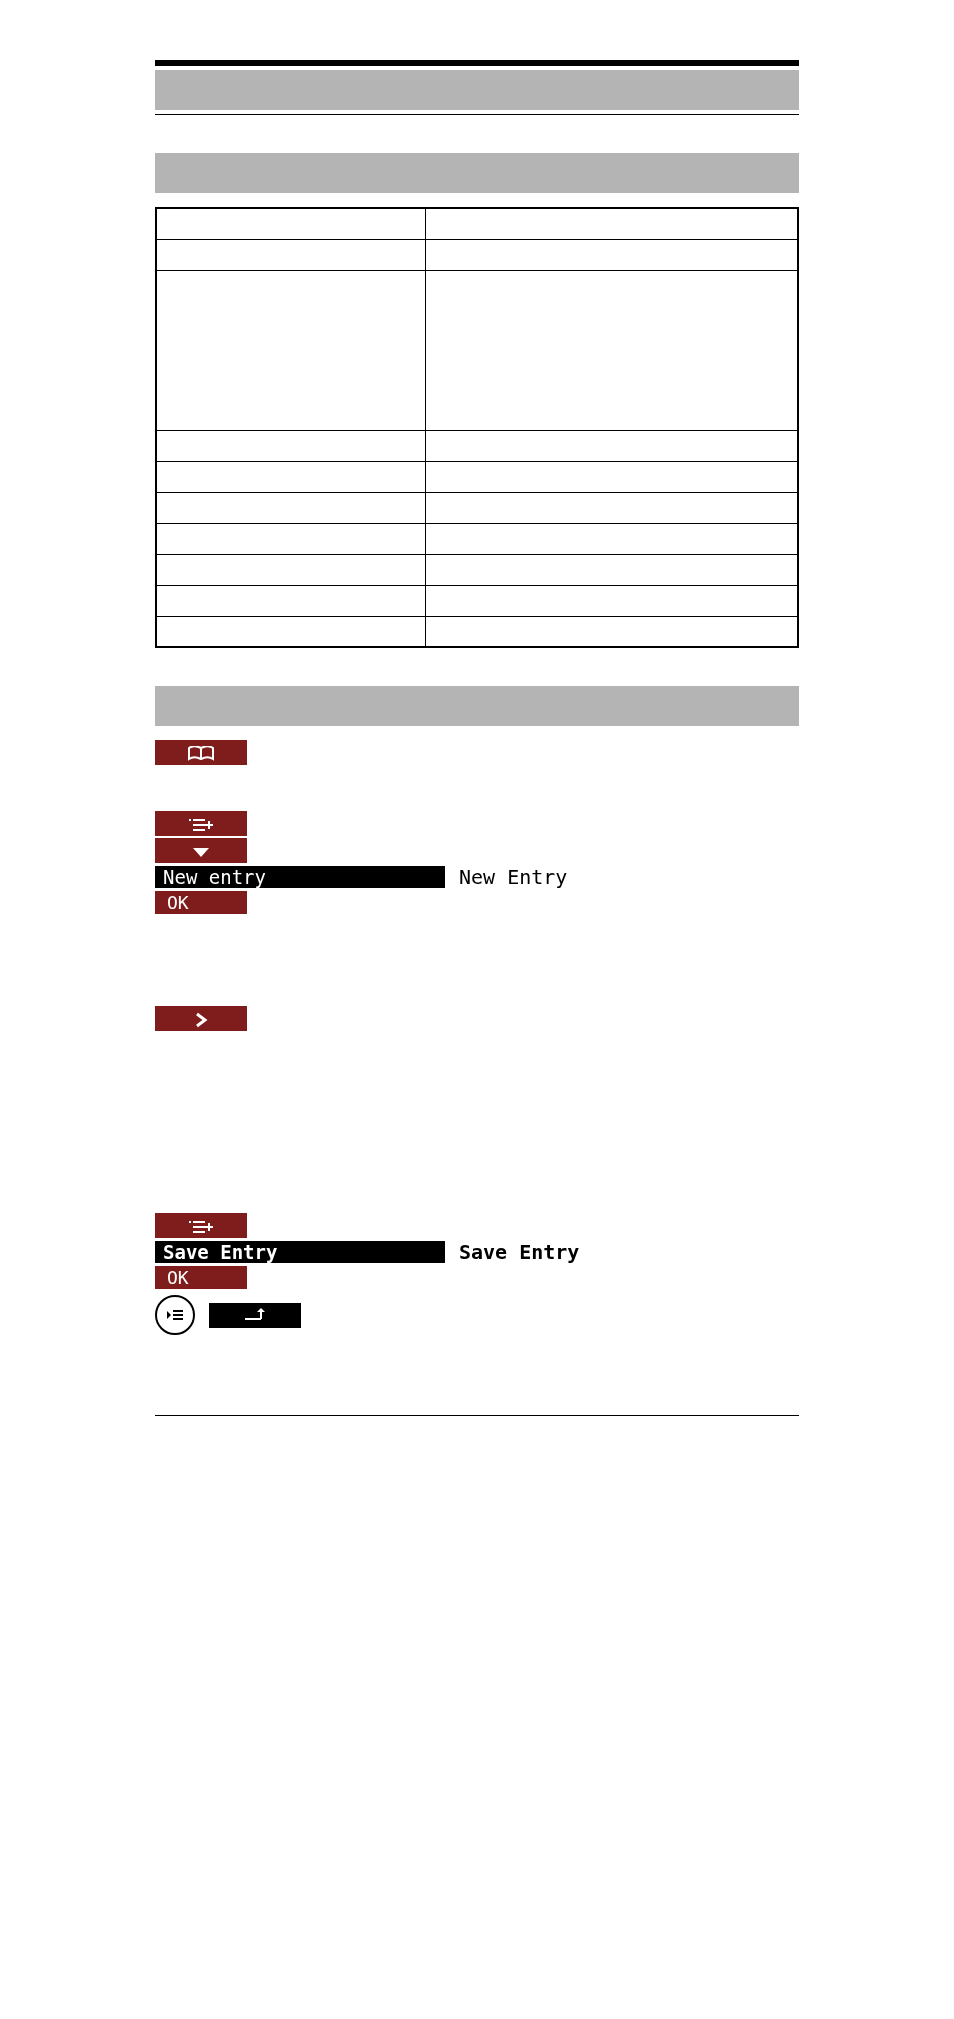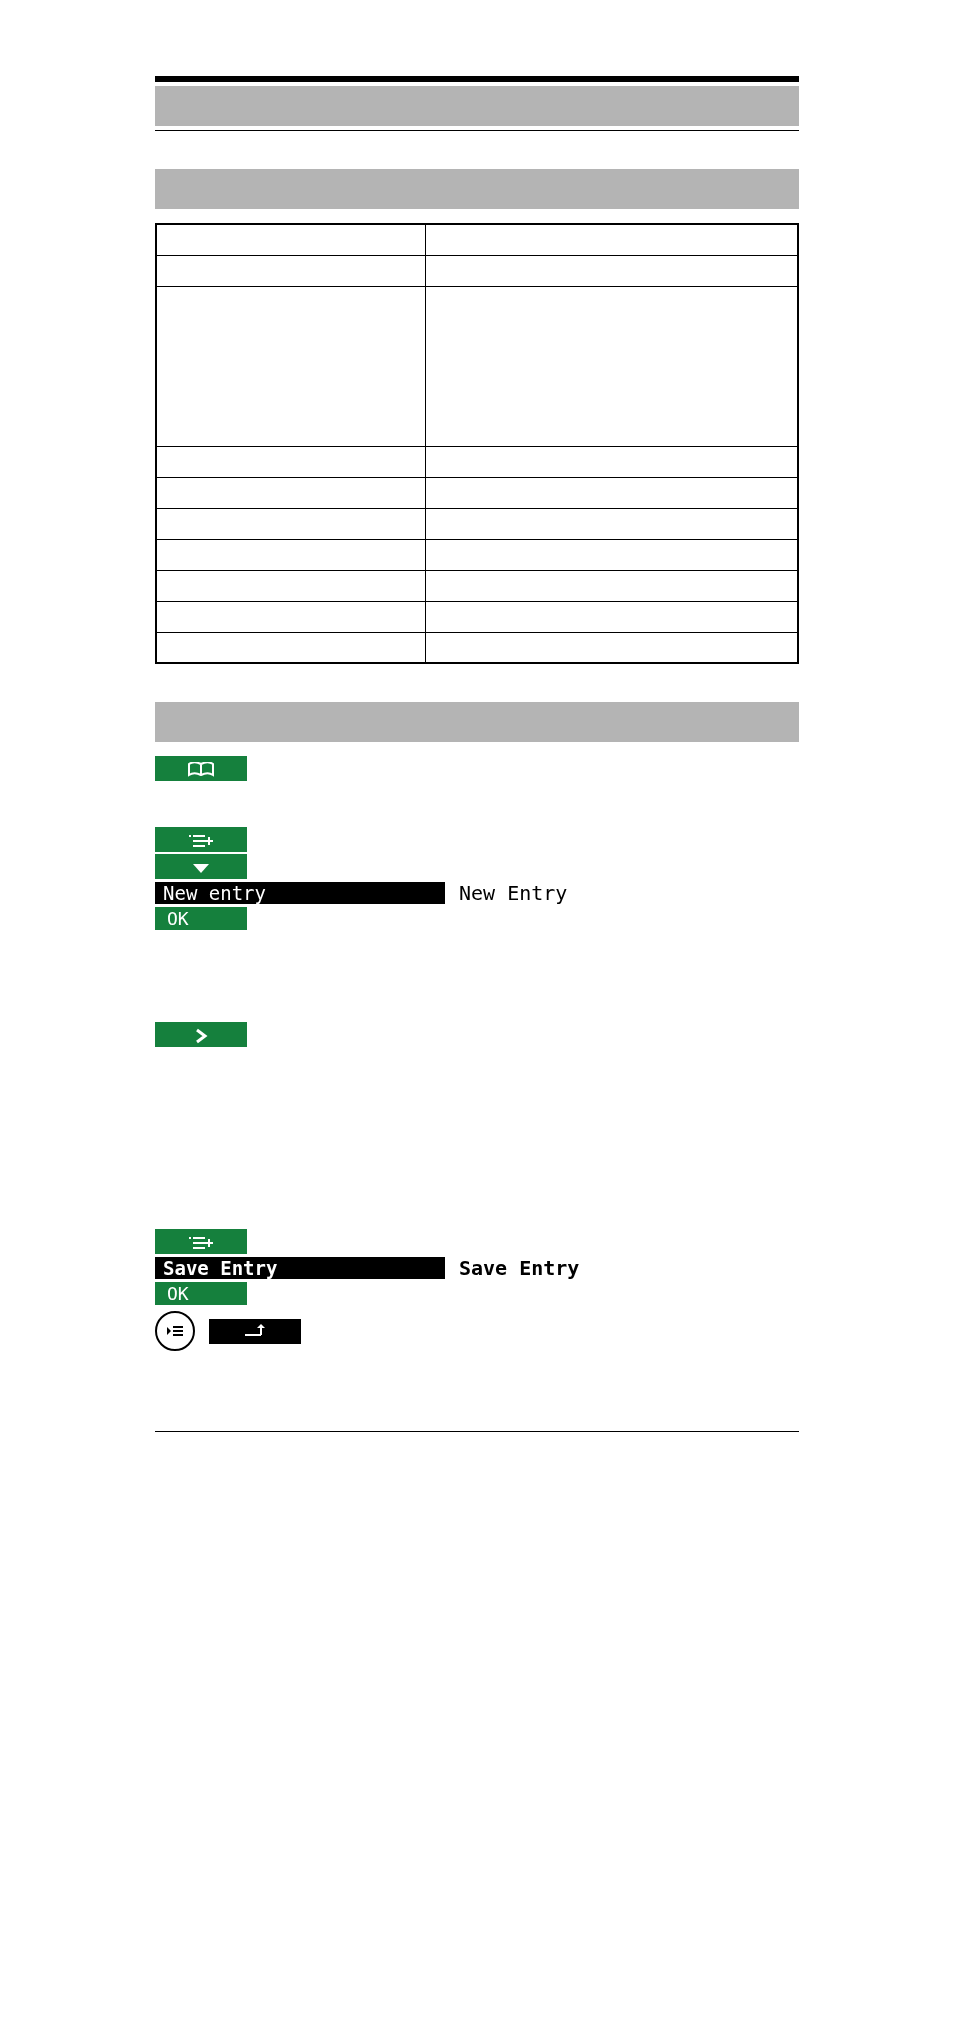--- a/index.html
+++ b/index.html
@@ -1,29 +1,29 @@
 <!DOCTYPE html>
 <html><head>
 <meta charset="utf-8">
 <style>
   * { margin: 0; padding: 0; box-sizing: border-box; }
   body { font-family: Arial, Helvetica, sans-serif; font-size: 18px; background: #fff; color: #000; }
-  .page { width: 756px; margin: 0 auto; padding: 44px 56px 60px 56px; position: relative; }
+  .page { width: 756px; margin: 0 auto; padding: 28px 56px 60px 56px; position: relative; }
   .spacer-top { height: 32px; }
   .rule-heavy { border-top: 6px solid #000; }
   .rule-hair { border-top: 1px solid #000; }
   .band { background: #b4b4b4; height: 40px; }
   table.spec { width: 100%; border-collapse: collapse; border: 2px solid #000; }
   table.spec td { border: 1px solid #000; padding: 8px 10px; height: 31px; }
   table.spec td.col-a { width: 42%; }
   table.spec tr.tall td { height: 160px; vertical-align: top; }
   .gap-38 { height: 38px; }
   .step-rows { display: block; }
   .step-row { display: flex; align-items: flex-start; margin-bottom: 2px; }
-  .key { display: inline-block; background: #15803d; color: #fff; font-family: "Lucida Console", Monaco, monospace; font-size: 18px; padding: 1px 12px 1px 12px; min-width: 92px; text-align: left; margin-right: 14px; }
+  .key { display: inline-block; background: #7f1d1d; color: #fff; font-family: "Lucida Console", Monaco, monospace; font-size: 18px; padding: 1px 12px 1px 12px; min-width: 92px; text-align: left; margin-right: 14px; }
   .key.centericon { text-align: center; padding: 2px 0; }
   .key svg { vertical-align: middle; }
   .state { display: inline-block; background: #000; color: #fff; font-family: "Lucida Console", Monaco, monospace; font-size: 19px; padding: 0 8px; min-width: 290px; margin-right: 14px; }
   .step-text { font-family: "Lucida Console", Monaco, monospace; font-size: 20px; padding-top: 0; }
   .para-space { height: 90px; }
   .circle-key { display:inline-block; width:40px; height:40px; border:2px solid #000; border-radius:50%; margin-right:14px; position:relative; vertical-align:middle; }
   .circle-key svg { position:absolute; top:50%; left:50%; transform:translate(-50%,-50%); }
   .small-key { display:inline-block; background:#000; color:#fff; width:92px; text-align:center; padding:2px 0; vertical-align:middle; margin-right:10px; }
   .bottom-rule { border-top:1px solid #000; margin-top:80px; }
   .gap-4 { height:4px; }

